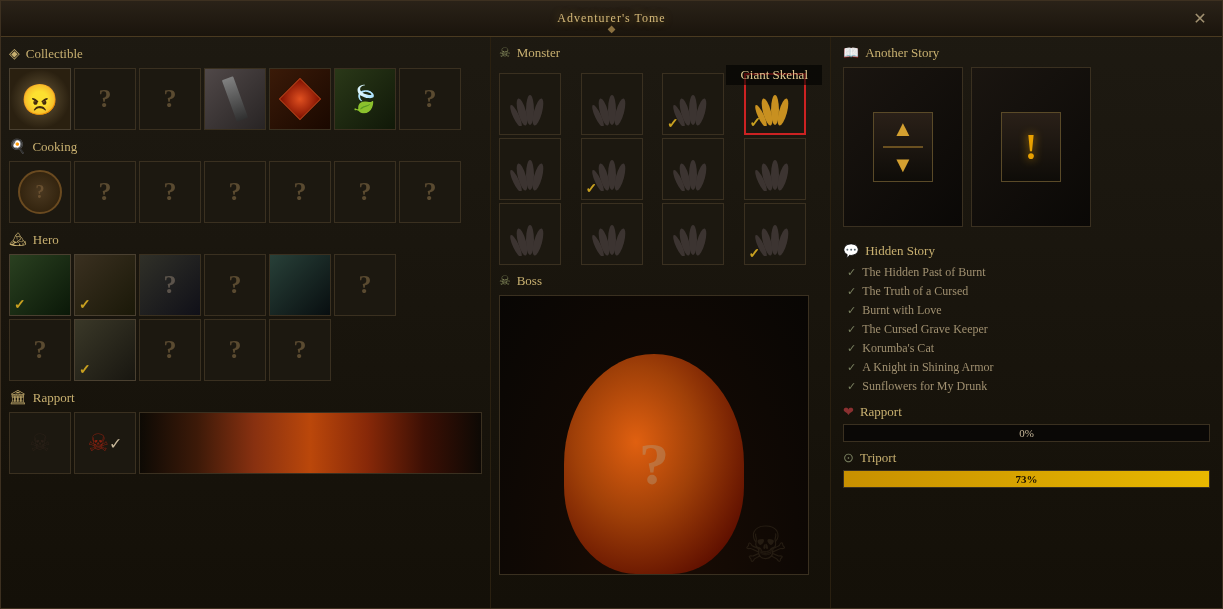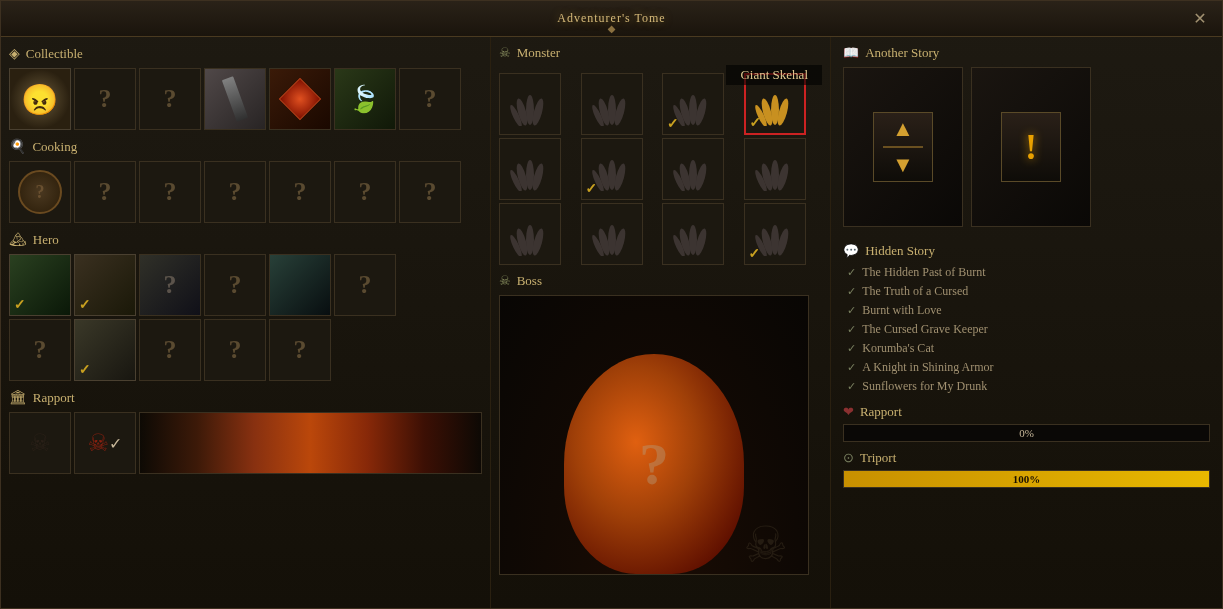--- a/index.html
+++ b/index.html
@@ -942,19 +942,19 @@
         </div>
       </div>
 
       <div class="triport-section">
         <div class="triport-header">
           <span style="color:#7a8060;">⊙</span>
           <span>Triport</span>
         </div>
         <div class="triport-bar-bg">
           <div class="triport-bar-fill" style="width:100%;"></div>
-          <span class="triport-bar-text">100%</span>
+          <span class="triport-bar-text">73%</span>
         </div>
       </div>
 
     </div>
   </div>
 </div>
 
 </body></html>

